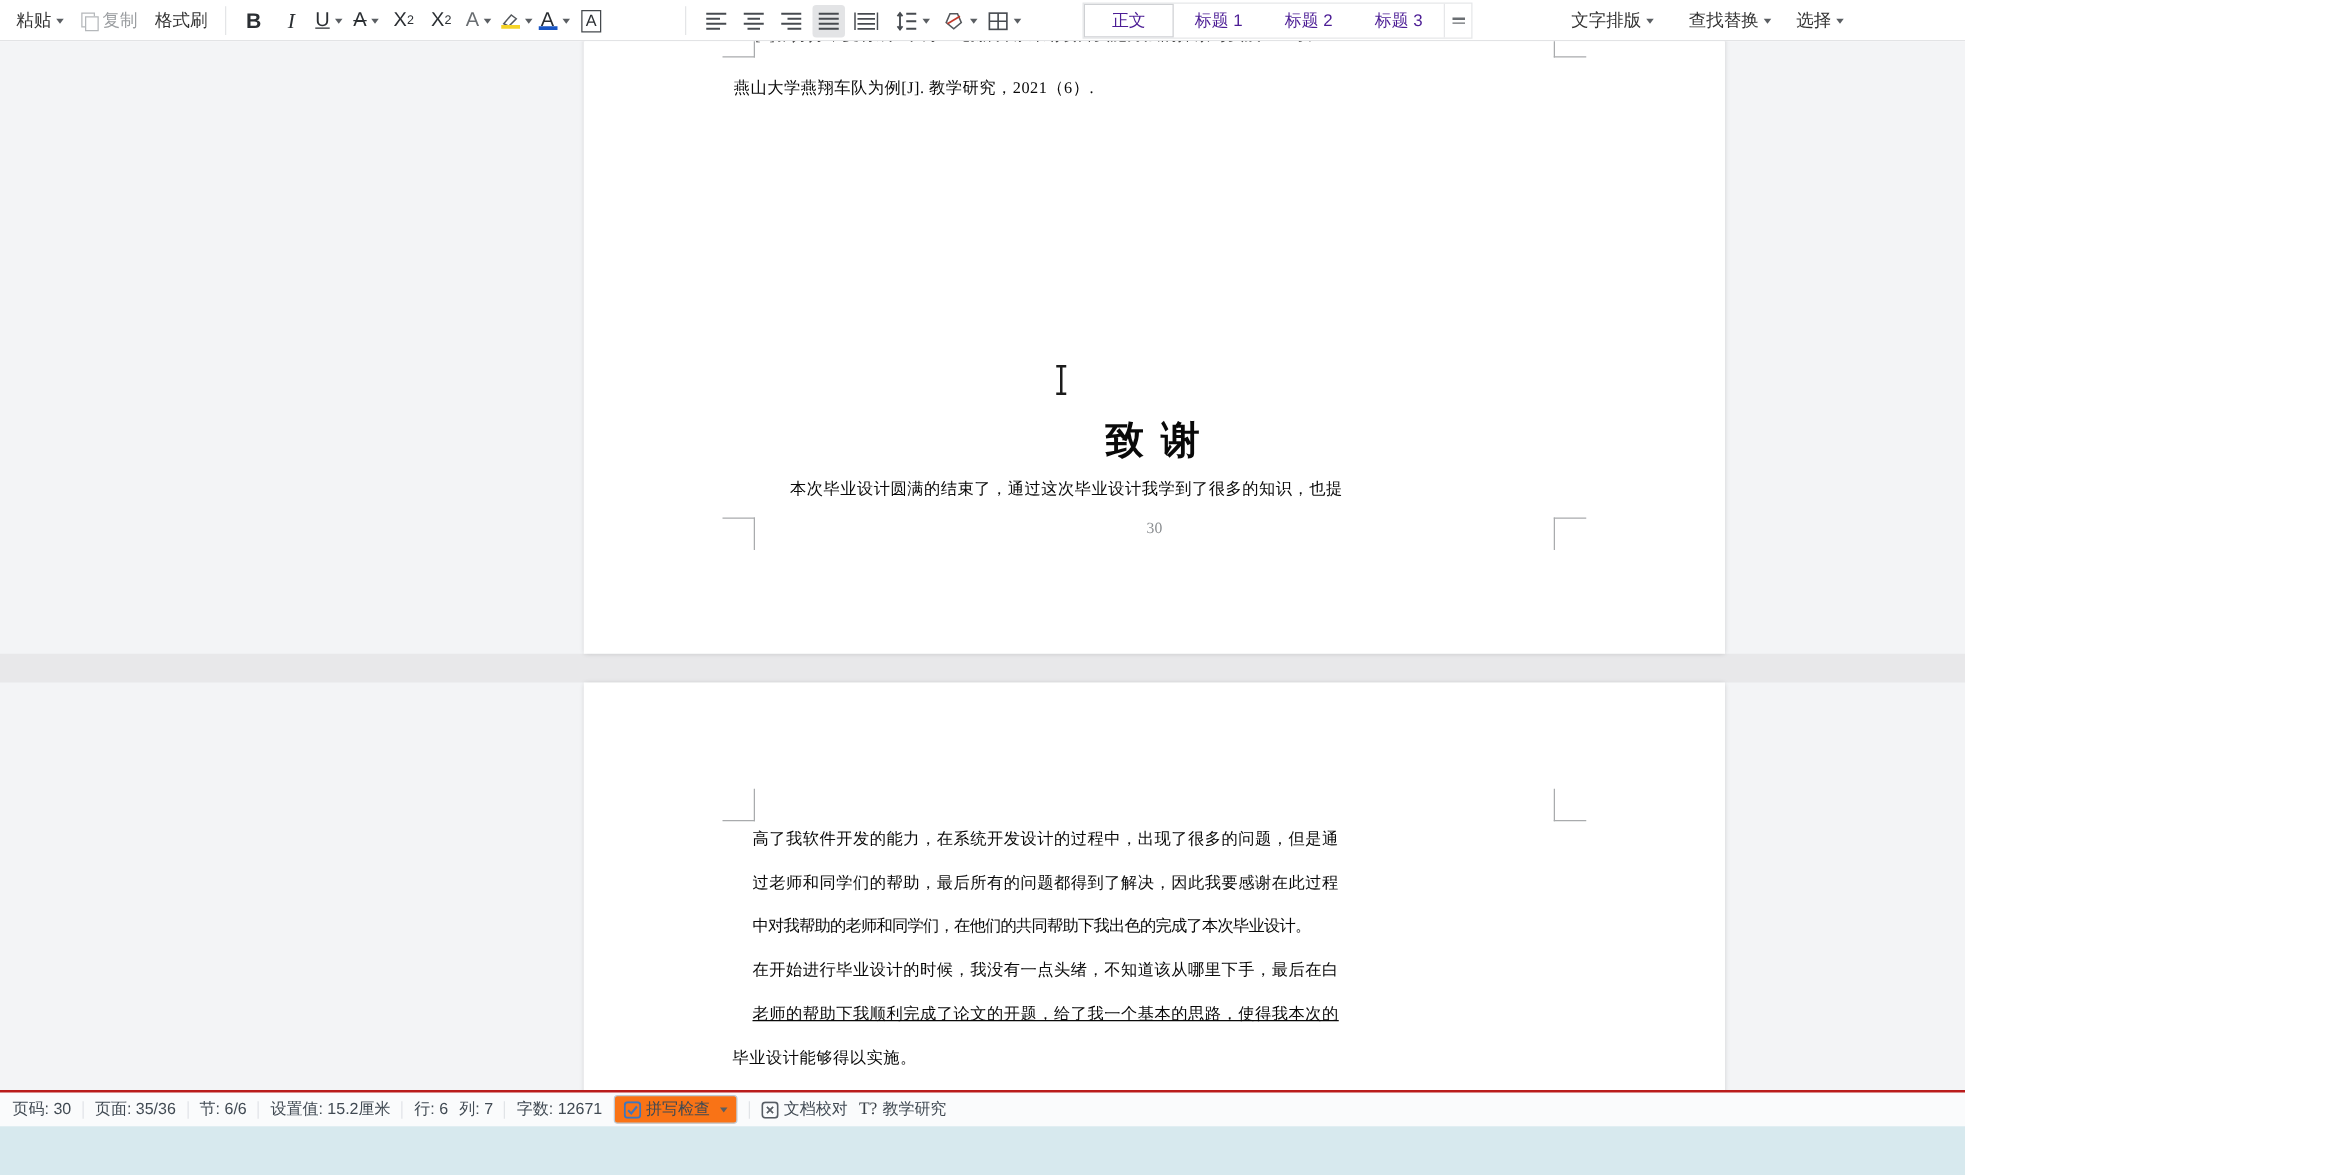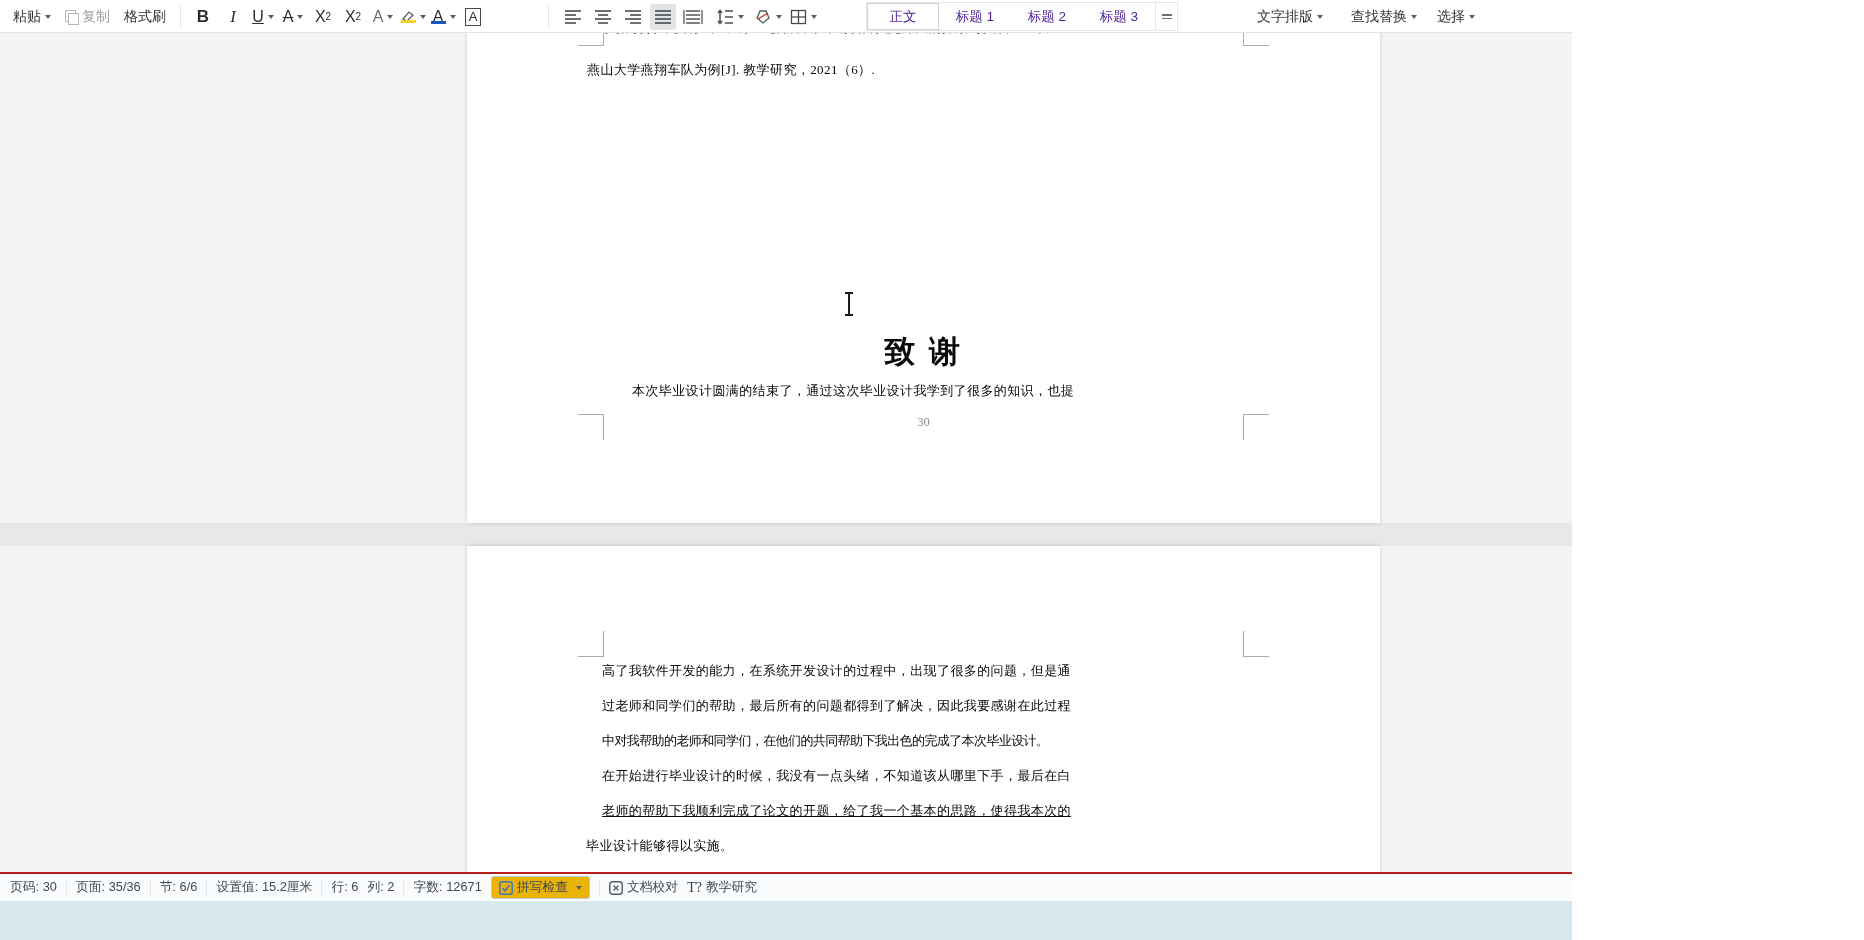--- a/index.html
+++ b/index.html
@@ -46,21 +46,21 @@
 
   
   #imebar { position:absolute; left:1662px; top:610px; width:202px; height:34px; background:#fdfdfd; border:1px solid #e3e5e8; border-right:none; border-radius:17px 0 0 17px; box-shadow:0 1px 3px rgba(0,0,0,0.15); display:flex; align-items:center; gap:9px; padding-left:5px; }
   #imelogo { width:24px; height:24px; background:linear-gradient(135deg,#ff7a2f,#f04a23); border-radius:6px; color:#fff; font-weight:bold; font-size:18px; font-style:italic; display:flex; align-items:center; justify-content:center; }
   .imetxt { color:#2f6bbf; font-weight:bold; font-size:15px; }
 
   
   #statusbar { position:absolute; left:0; top:872px; width:1864px; height:29px; background:#fafbfc; border-top:2px solid #b91c1c; display:flex; align-items:center; font-size:12.8px; color:#414a53; }
   .sleft { display:flex; align-items:center; padding-left:10px; gap:9px; }
   .ssep { width:1px; height:14px; background:#e1e4e7; }
-  .schip { display:flex; align-items:center; gap:4px; border:1px solid #bfc9d2; background:#eab308; border-radius:3px; padding:2px 7px; }
+  .schip { display:flex; align-items:center; gap:4px; border:1px solid #bfc9d2; background:#f97316; border-radius:3px; padding:2px 7px; }
   .sbtn { display:flex; align-items:center; gap:4px; }
 
   
   #taskbar { position:absolute; left:0; top:901px; width:1864px; height:39px; background:#d7e9ee; overflow:hidden; }
   .sun { position:relative; width:30px; height:26px; }
   .sun::before { content:""; position:absolute; left:2px; top:0; width:20px; height:20px; border-radius:50%; background:radial-gradient(#ffce57,#f59b28); }
   .sun::after { content:""; position:absolute; left:8px; top:11px; width:18px; height:10px; background:#eef3f5; border-radius:8px; box-shadow:-4px 2px 0 #dce6ea; }
   .ibeam { position:absolute; left:845px; top:259px; width:8px; height:24px; }
   .ibeam i { position:absolute; background:#1c1c1c; }
 </style>
@@ -382,21 +382,21 @@
     <div class="sleft">
       <span>页码: 30</span>
       <span class="ssep"></span>
       <span>页面: 35/36</span>
       <span class="ssep"></span>
       <span>节: 6/6</span>
       <span class="ssep"></span>
       <span>设置值: 15.2厘米</span>
       <span class="ssep"></span>
       <span>行: 6</span>
-      <span>列: 2</span>
+      <span>列: 7</span>
       <span class="ssep"></span>
       <span>字数: 12671</span>
       <span class="schip">
         <svg width="14" height="14" viewBox="0 0 14 14">
             <rect x="0.8" y="0.8" width="12.4" height="12.4" rx="2.5" fill="none" stroke="#3b76c0" stroke-width="1.5"></rect>
             <path d="M3.5 7.2 L6 9.8 L10.5 4.2" fill="none" stroke="#3b76c0" stroke-width="1.6"></path>
           </svg>
         <span>拼写检查</span>
         <span class="caret"></span>
       </span>

